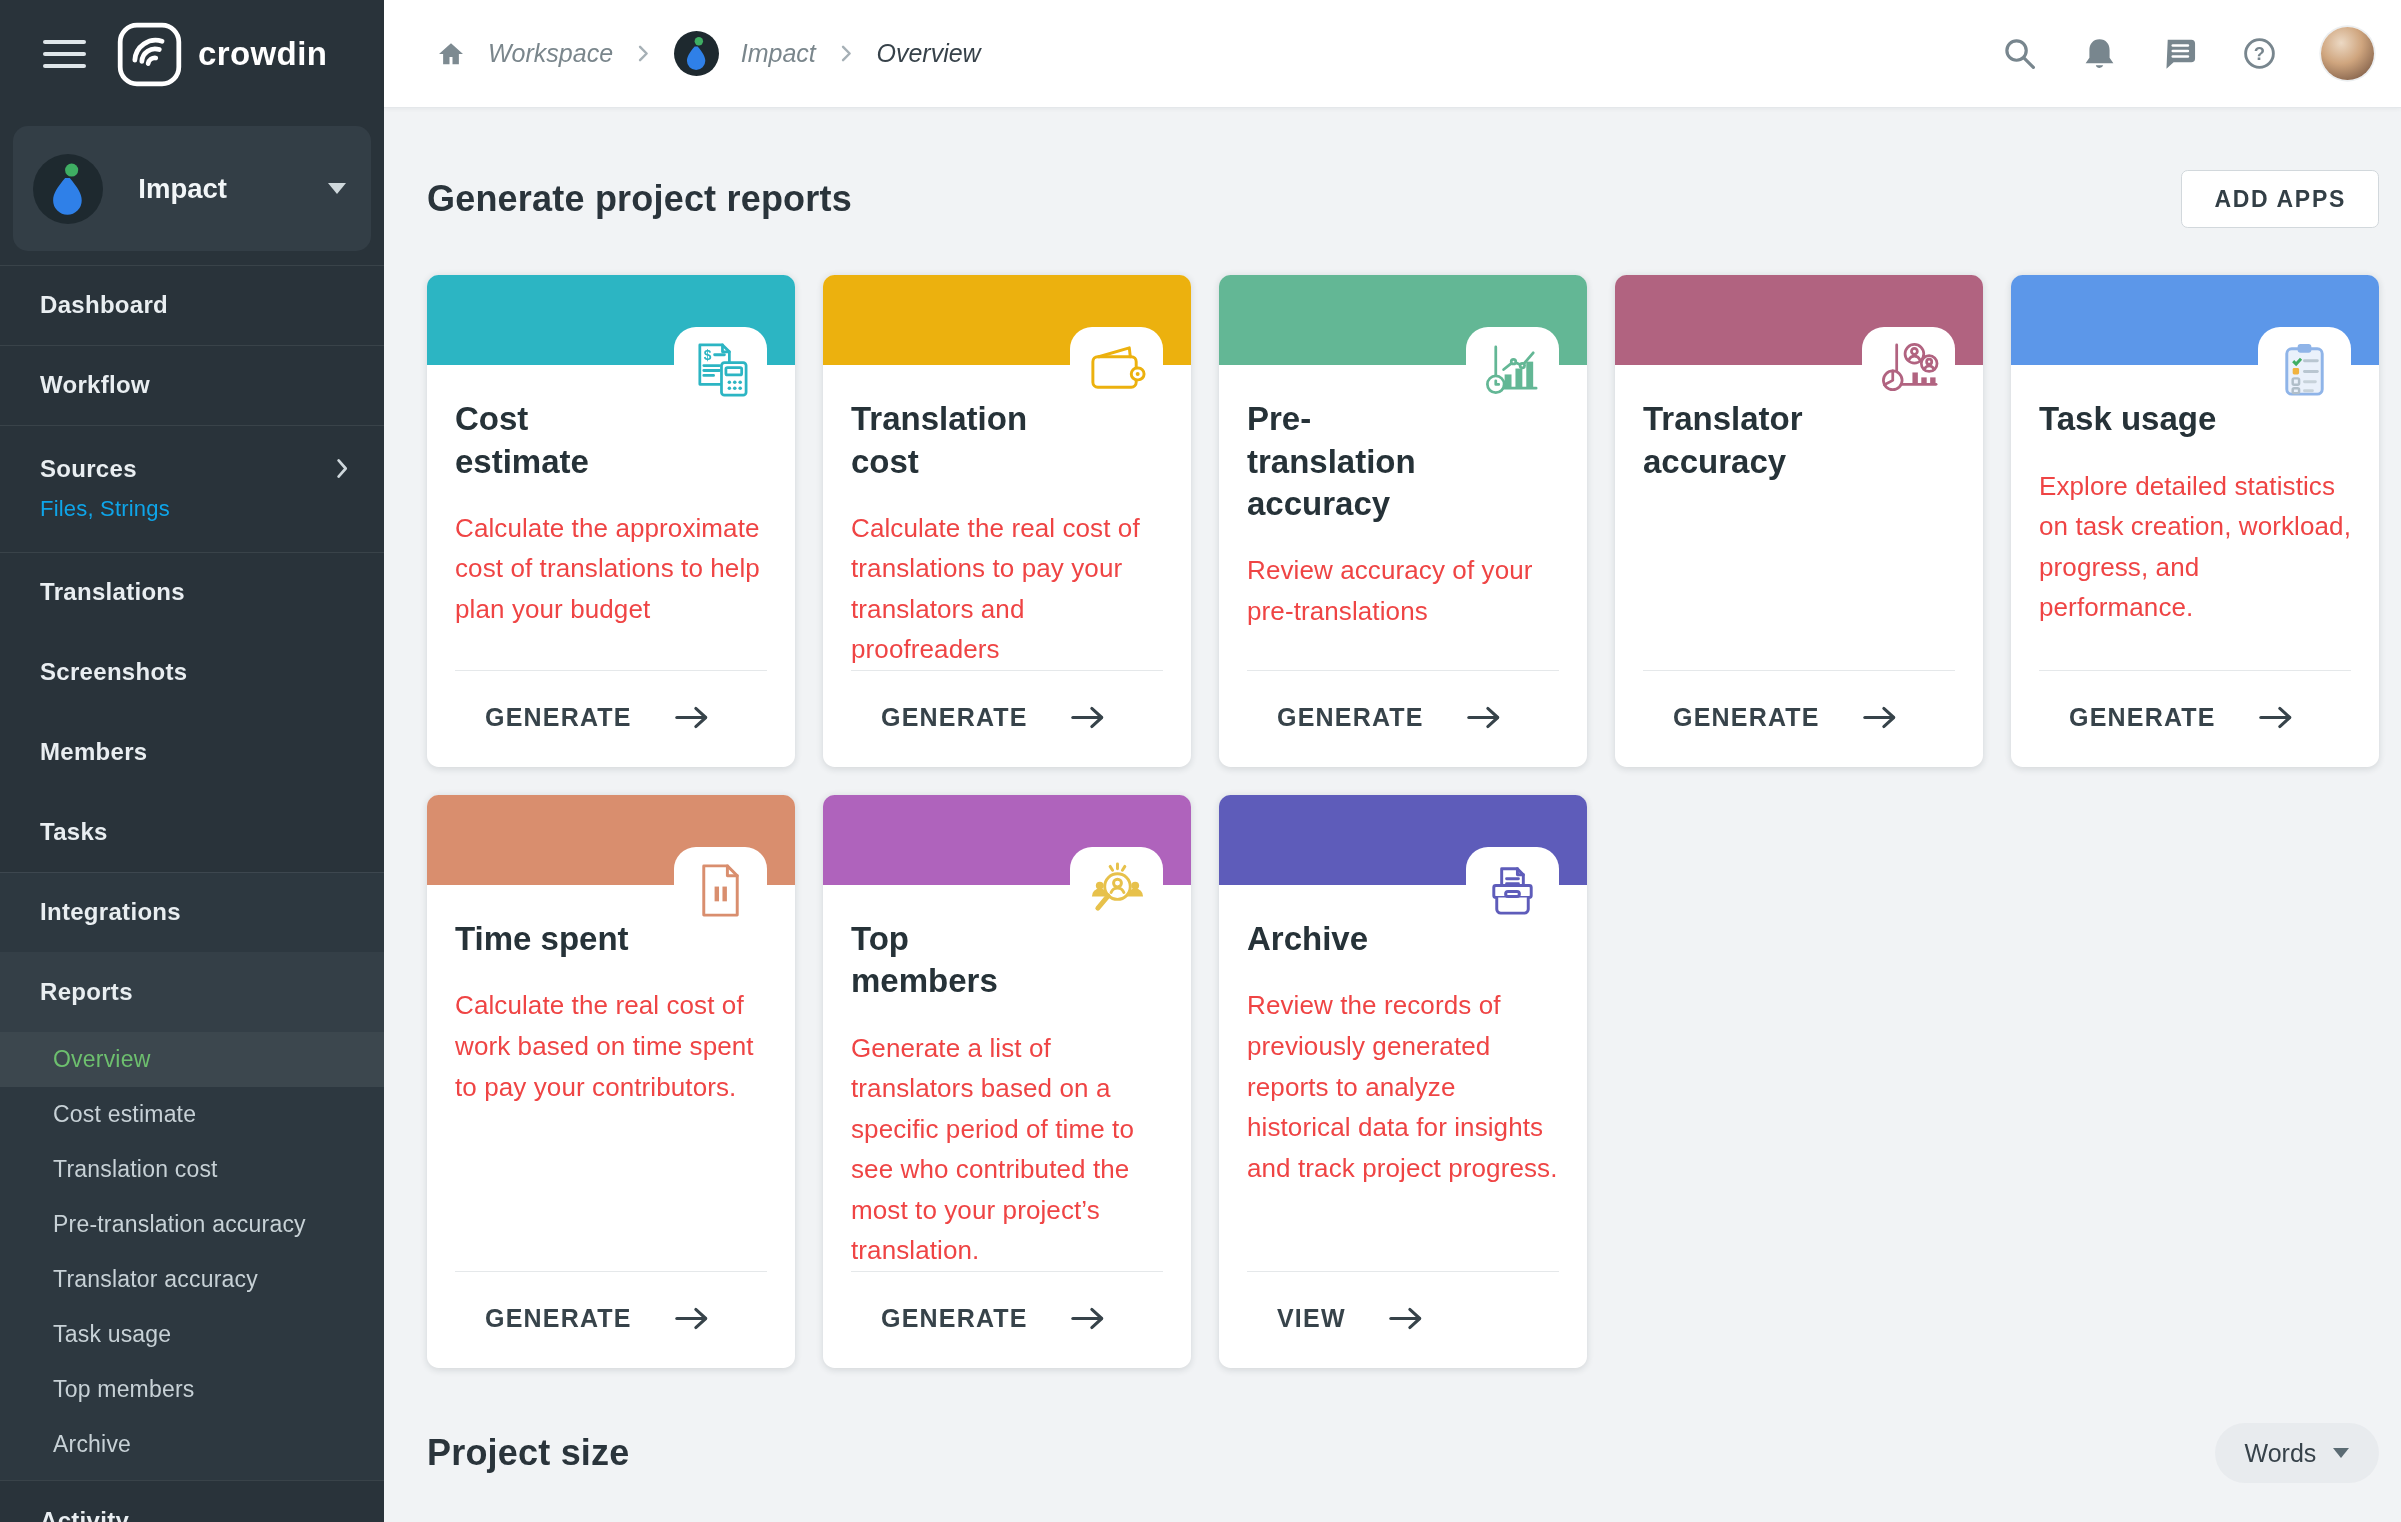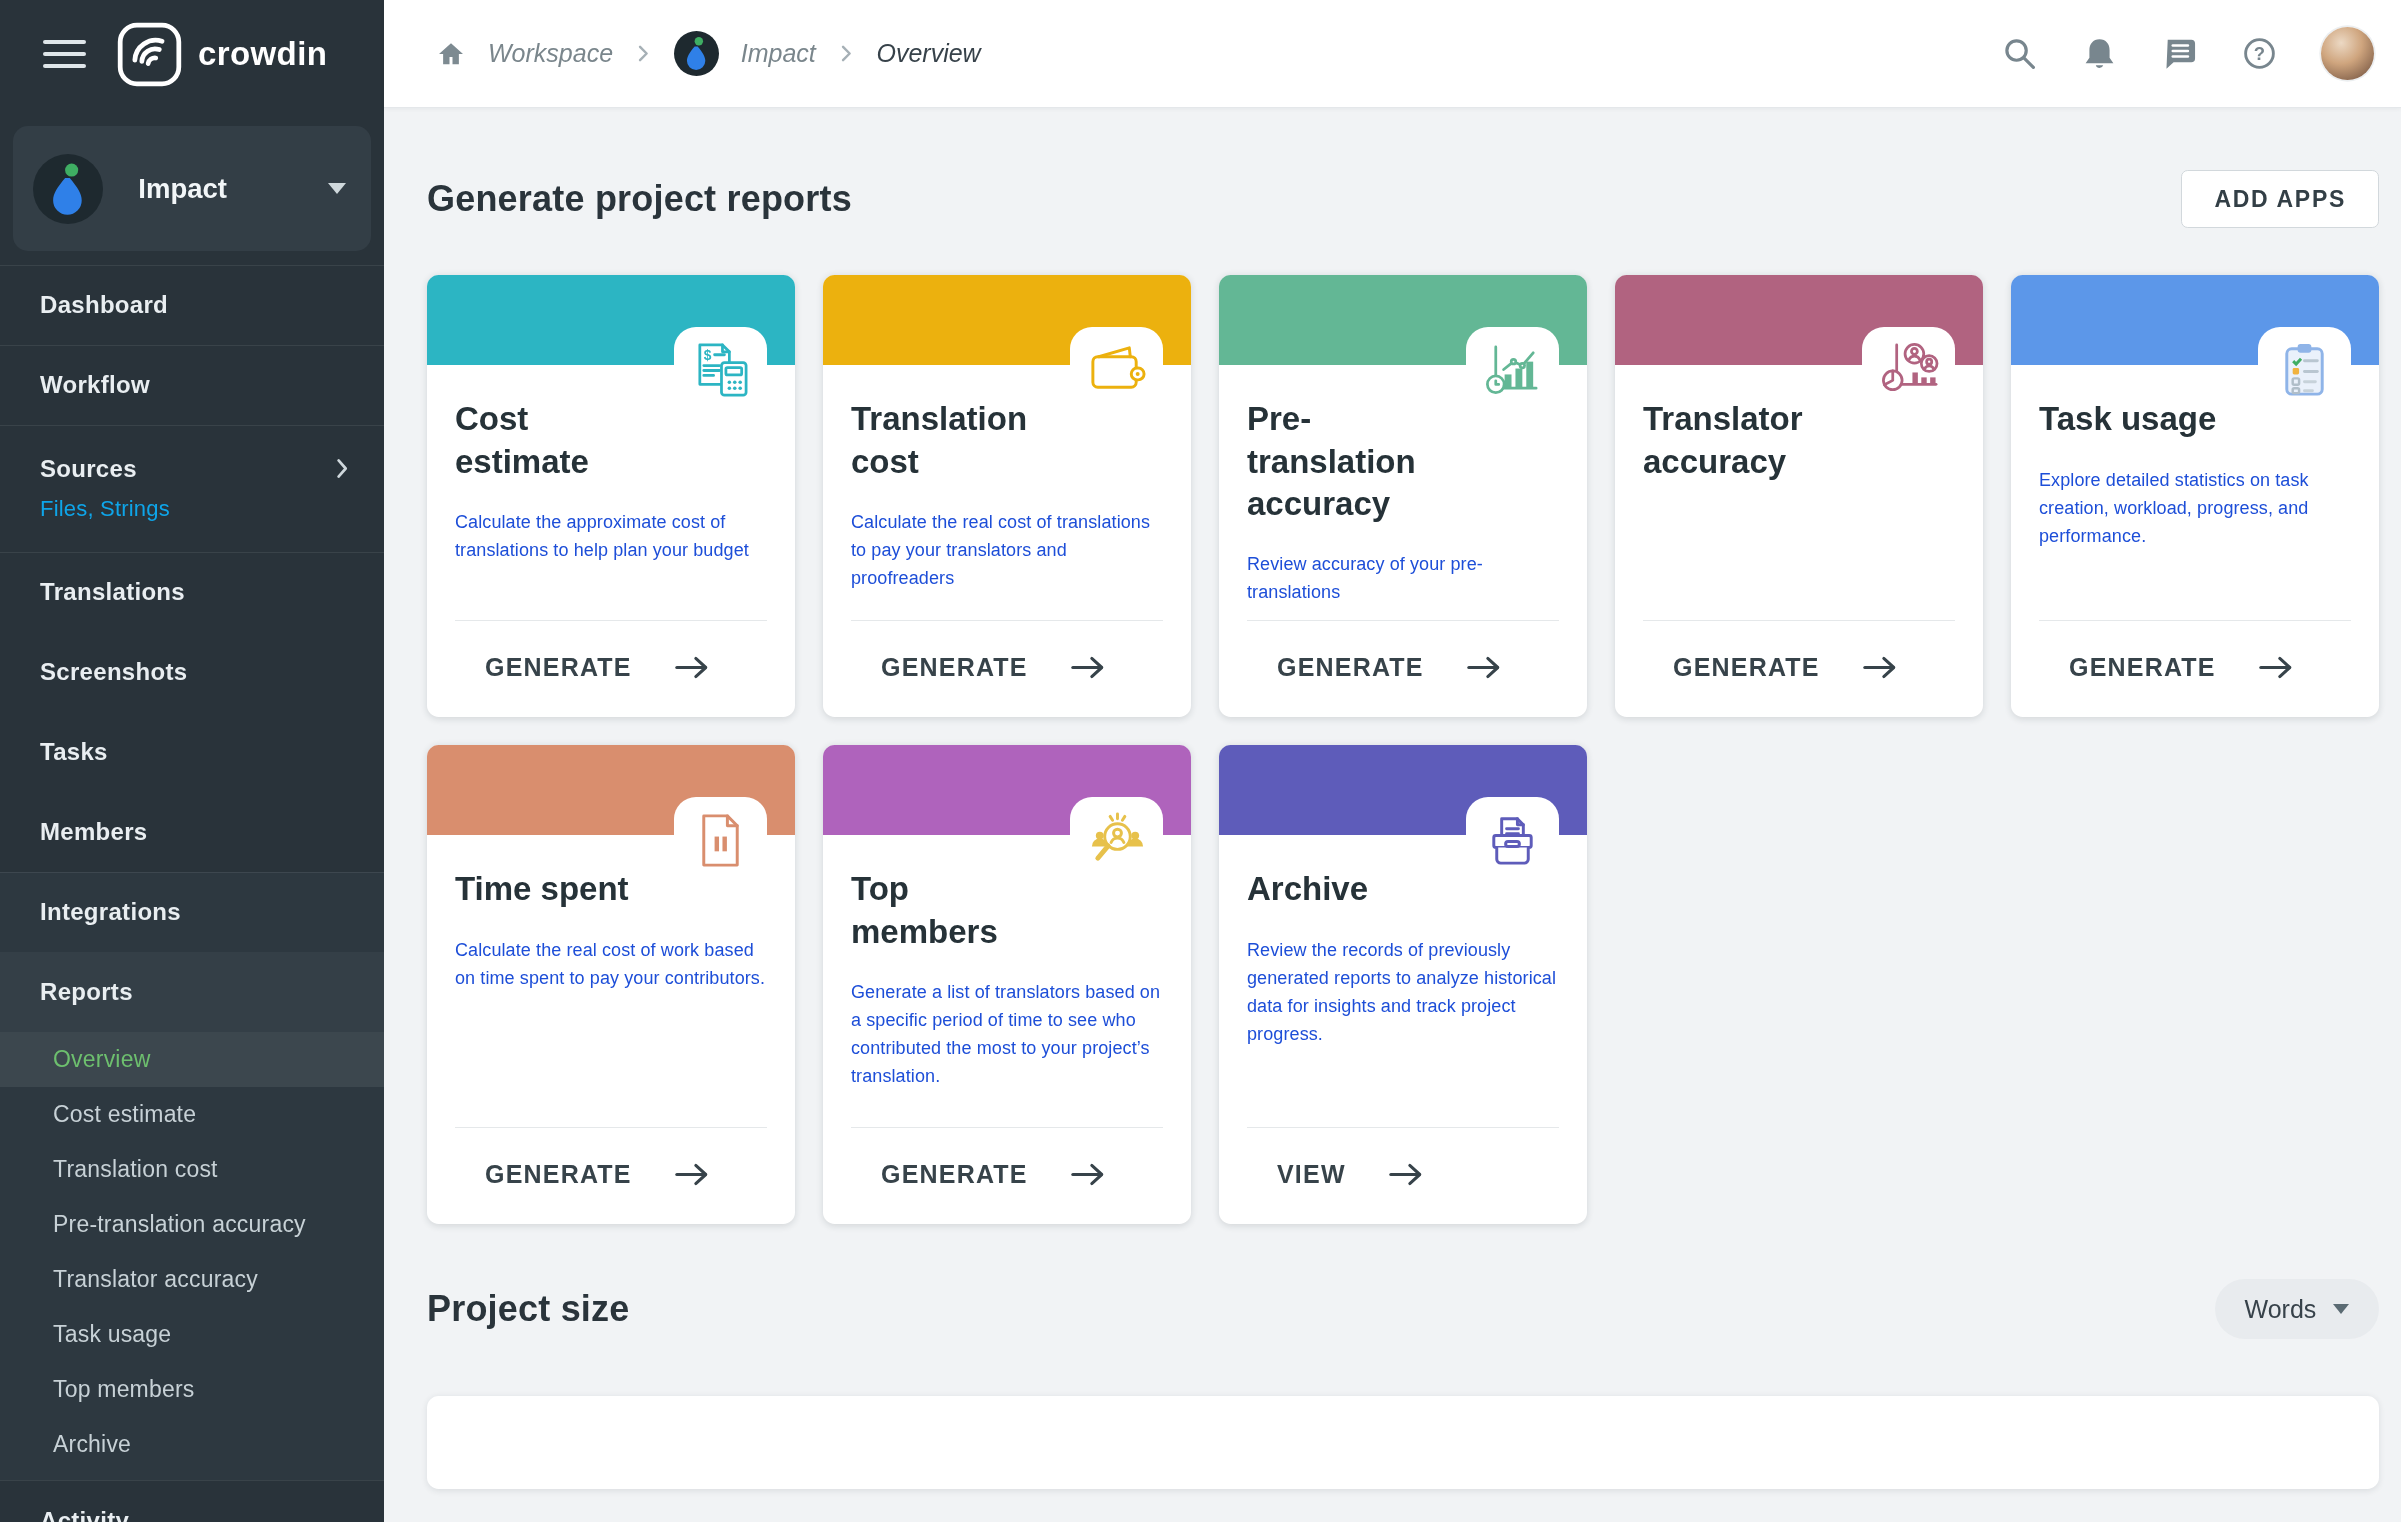--- a/index.html
+++ b/index.html
@@ -72,21 +72,21 @@
   .cards { display:flex; flex-wrap:wrap; gap:28px; margin-top:47px; }
   .card { width:368px; min-height:442px; background:#fff; border-radius:11.7px; overflow:hidden;
     box-shadow:0 1.7px 7.5px rgba(25,39,52,.14); display:flex; flex-direction:column; }
   .card:nth-child(n+6) { min-height:479px; }
   .card-header { height:90px; flex:none; position:relative; }
   .icon-badge { position:absolute; right:28px; top:52px; width:93px; height:98px;
     background:#fff; border-radius:22px 22px 0 0; display:flex; align-items:flex-start; justify-content:center; padding-top:11.7px; }
   .icon-badge svg { width:63px; height:63px; }
   .card-body { flex:1; display:flex; flex-direction:column; padding:20px 28px 35px; }
   .card-title { font-size:33px; font-weight:700; color:#263238; line-height:1.28; margin-top:13.3px; max-width:210px; }
-  .card-desc { font-size:18px; line-height:1.56; color:#1d4ed8; margin-top:25px; letter-spacing:0.1px; }
+  .card-desc { font-size:26px; line-height:1.56; color:#ef4444; margin-top:25px; letter-spacing:0.1px; }
   .card-divider { margin-top:auto; border-top:1.7px solid #e5e8ea; }
   .card-action { display:flex; align-items:center; gap:41px; margin-top:32px;
     font-size:25px; font-weight:700; letter-spacing:1.2px; color:#37434a; cursor:pointer; width:max-content;margin-left:30px; }
   .card-action svg { width:38px; height:27px; }
 
   .section-head { display:flex; align-items:center; justify-content:space-between; margin-top:55px; }
   .pill { height:60px; padding:0 30px; border:none; border-radius:33px; background:#e8ebee;
     font-family:inherit; font-size:25px; color:#37424a; display:flex; align-items:center; gap:16.7px; cursor:pointer; }
   .pill .caret-down { border-top-color:#5b6b73; border-left-width:8.3px; border-right-width:8.3px; border-top-width:10px; }
 
@@ -147,24 +147,24 @@
           </div>
       <div class="nav-sub-label">Files, Strings</div>
         </div>
         <div class="nav-item divider-top">
           <span>Translations</span>
         </div>
         <div class="nav-item">
           <span>Screenshots</span>
         </div>
         <div class="nav-item">
+          <span>Members</span>
+        </div>
+        <div class="nav-item">
           <span>Tasks</span>
-        </div>
-        <div class="nav-item">
-          <span>Members</span>
         </div>
         <div class="nav-item divider-top tinted">
           <span>Integrations</span>
         </div>
         <div class="nav-item selected">
           <span>Reports</span>
         </div>
         <div class="submenu">
           <div class="sub-item active">
             <span>Overview</span>

